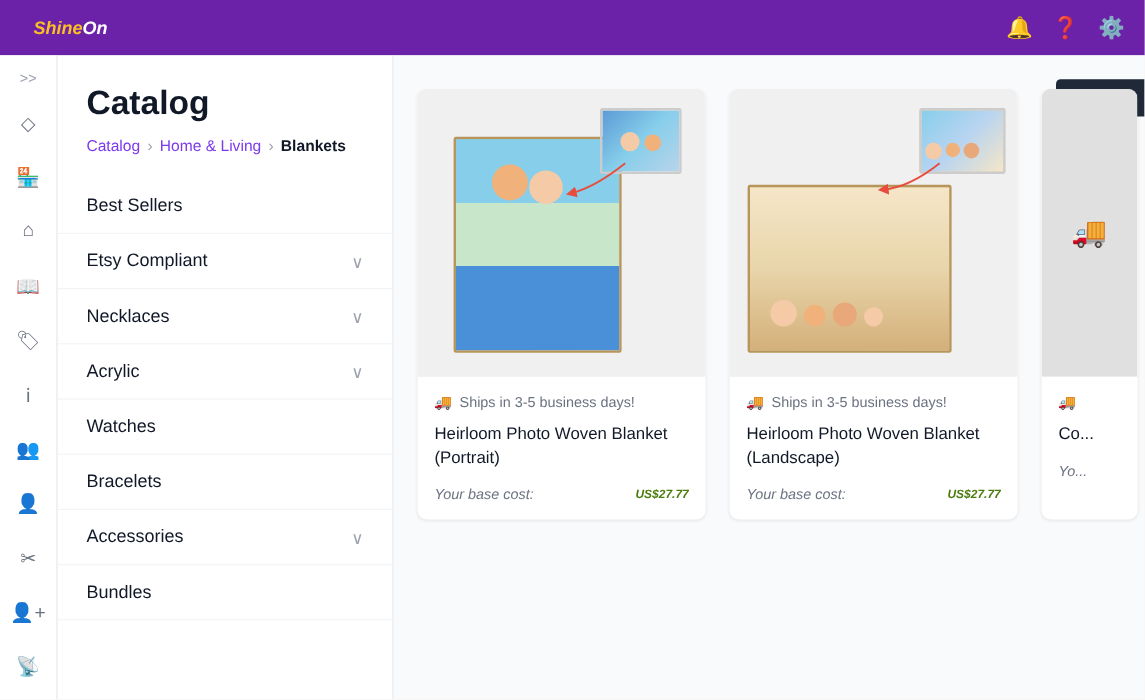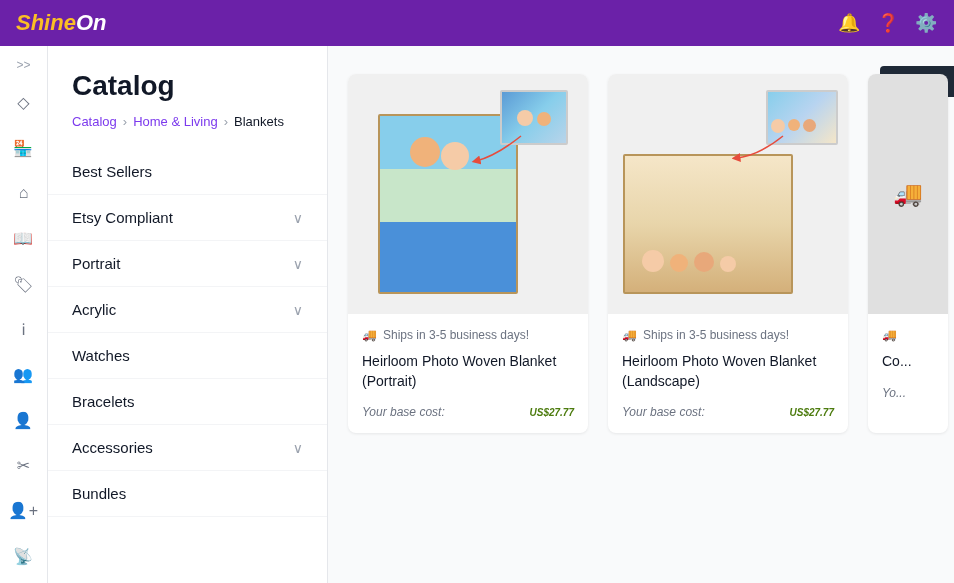--- a/index.html
+++ b/index.html
@@ -8,21 +8,21 @@
     
     .navbar {
       background: #6b21a8;
       height: 46px;
       display: flex;
       align-items: center;
       justify-content: space-between;
       padding: 0 16px;
       flex-shrink: 0;
     }
-    .navbar-logo { color: white; font-size: 22px; font-weight: bold; font-style: italic; }
+    .navbar-logo { color: white; font-size: 15px; font-weight: bold; font-style: italic; margin-left: 12px; }
     .navbar-logo span { color: #fbbf24; }
     .navbar-icons { display: flex; gap: 16px; align-items: center; }
     .navbar-icon { color: white; font-size: 18px; cursor: pointer; }
 
     
     .main-layout { display: flex; flex: 1; overflow: hidden; }
 
     
     .sidebar {
       width: 48px;
@@ -69,21 +69,21 @@
     }
     .breadcrumb {
       display: flex;
       align-items: center;
       gap: 6px;
       padding: 0 24px 20px;
       font-size: 13px;
     }
     .breadcrumb-link { color: #7c3aed; cursor: pointer; }
     .breadcrumb-sep { color: #9ca3af; }
-    .breadcrumb-current { color: #111827; font-weight: 400; }
+    .breadcrumb-current { color: #111827; font-weight: 700; }
 
     .menu-item {
       display: flex;
       align-items: center;
       justify-content: space-between;
       padding: 14px 24px;
       cursor: pointer;
       font-size: 15px;
       font-weight: 500;
       color: #111827;
@@ -271,21 +271,21 @@
       </div>
 
       <div class="menu-item">
         <span>Best Sellers</span>
       </div>
       <div class="menu-item">
         <span>Etsy Compliant</span>
         <span class="chevron">∨</span>
       </div>
       <div class="menu-item">
-        <span>Portrait</span>
+        <span>Necklaces</span>
         <span class="chevron">∨</span>
       </div>
       <div class="menu-item">
         <span>Acrylic</span>
         <span class="chevron">∨</span>
       </div>
       <div class="menu-item">
         <span>Watches</span>
       </div>
       <div class="menu-item">

